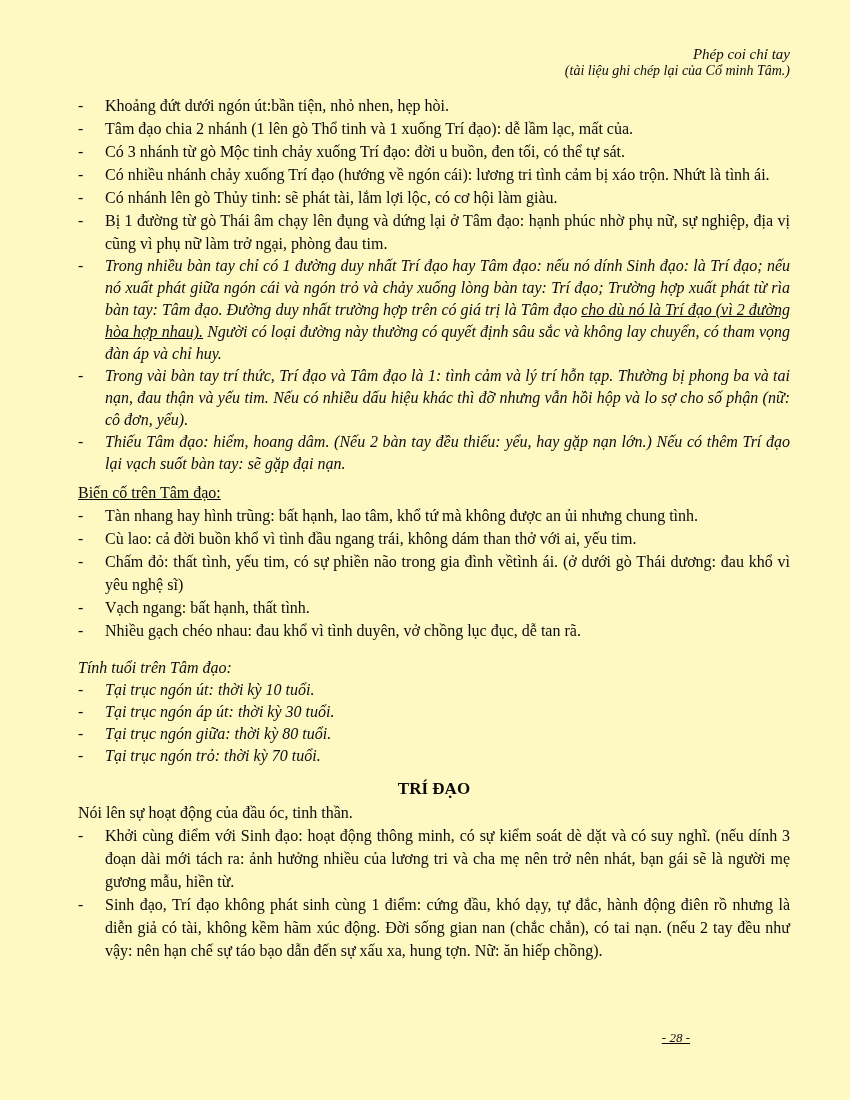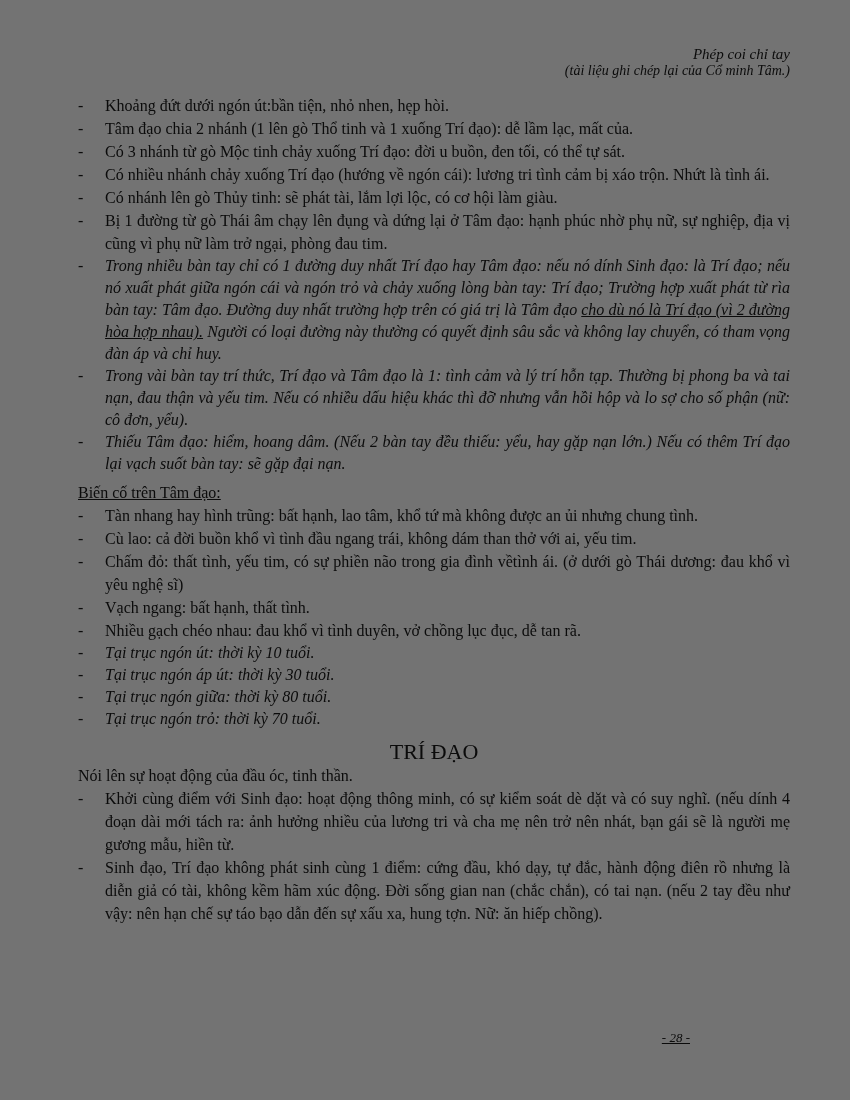--- a/index.html
+++ b/index.html
@@ -1,20 +1,20 @@
 <!DOCTYPE html>
 <html><head>
 <meta charset="utf-8">
 <style>
   html, body { margin: 0; padding: 0; background: #9a9a9a; }
   .page {
     width: 850px;
     height: 1100px;
     margin: 0 auto;
-    background: #737373;
+    background: #fef9c3;
     color: #0b0b0b;
     font-family: "Liberation Serif", "DejaVu Serif", serif;
     position: relative;
     box-sizing: border-box;
     padding: 45px 60px 0 78px;
     overflow: hidden;
   }
   .hdr { text-align: right; font-style: italic; }
   .hdr-title { font-size: 15px; line-height: 18px; }
   .hdr-sub { font-size: 14px; line-height: 15px; }
@@ -27,22 +27,22 @@
 
   .it { font-style: italic; }
   .it-block .li { line-height: 22px; }
   .u { text-decoration: underline; }
 
   .sec-head { text-decoration: underline; margin-top: 6px; }
   .sec-head-it { font-style: italic; margin-top: 14px; }
 
   .center-head {
     text-align: center;
-    font-weight: normal;
-    font-size: 22px;
+    font-weight: bold;
+    font-size: 17px;
     line-height: 24px;
     margin-top: 10px;
   }
   .intro { text-align: justify; }
 
   .footer {
     position: absolute;
     top: 1030px;
     right: 160px;
     font-style: italic;
@@ -122,20 +122,21 @@
         <span class="dash">-</span>
         <div class="txt">Vạch ngang: bất hạnh, thất tình.</div>
       </div>
       <div class="li">
         <span class="dash">-</span>
         <div class="txt">Nhiều gạch chéo nhau: đau khổ vì tình duyên, vở chồng lục đục, dễ tan rã.</div>
       </div>
     </div>
 
     <div class="it it-block">
+      <div class="sec-head-it">Tính tuổi trên Tâm đạo:</div>
       <div class="li">
         <span class="dash">-</span>
         <div class="txt">Tại trục ngón út: thời kỳ 10 tuổi.</div>
       </div>
       <div class="li">
         <span class="dash">-</span>
         <div class="txt">Tại trục ngón áp út: thời kỳ 30 tuổi.</div>
       </div>
       <div class="li">
         <span class="dash">-</span>
@@ -145,21 +146,21 @@
         <span class="dash">-</span>
         <div class="txt">Tại trục ngón trỏ: thời kỳ 70 tuổi.</div>
       </div>
     </div>
 
     <div>
       <div class="center-head">TRÍ ĐẠO</div>
       <div class="intro">Nói lên sự hoạt động của đầu óc, tinh thần.</div>
       <div class="li">
         <span class="dash">-</span>
-        <div class="txt">Khởi cùng điểm với Sinh đạo: hoạt động thông minh, có sự kiểm soát dè dặt và có suy nghĩ. (nếu dính 4 đoạn dài mới tách ra: ảnh hưởng nhiều của lương tri và cha mẹ nên trở nên nhát, bạn gái sẽ là người mẹ gương mẫu, hiền từ.</div>
+        <div class="txt">Khởi cùng điểm với Sinh đạo: hoạt động thông minh, có sự kiểm soát dè dặt và có suy nghĩ. (nếu dính 3 đoạn dài mới tách ra: ảnh hưởng nhiều của lương tri và cha mẹ nên trở nên nhát, bạn gái sẽ là người mẹ gương mẫu, hiền từ.</div>
       </div>
       <div class="li">
         <span class="dash">-</span>
         <div class="txt">Sinh đạo, Trí đạo không phát sinh cùng 1 điểm: cứng đầu, khó dạy, tự đắc, hành động điên rồ nhưng là diễn giả có tài, không kềm hãm xúc động. Đời sống gian nan (chắc chắn), có tai nạn. (nếu 2 tay đều như vậy: nên hạn chế sự táo bạo dẫn đến sự xấu xa, hung tợn. Nữ: ăn hiếp chồng).</div>
       </div>
     </div>
 
   </div>
 
   <div class="footer">- 28 -</div>

